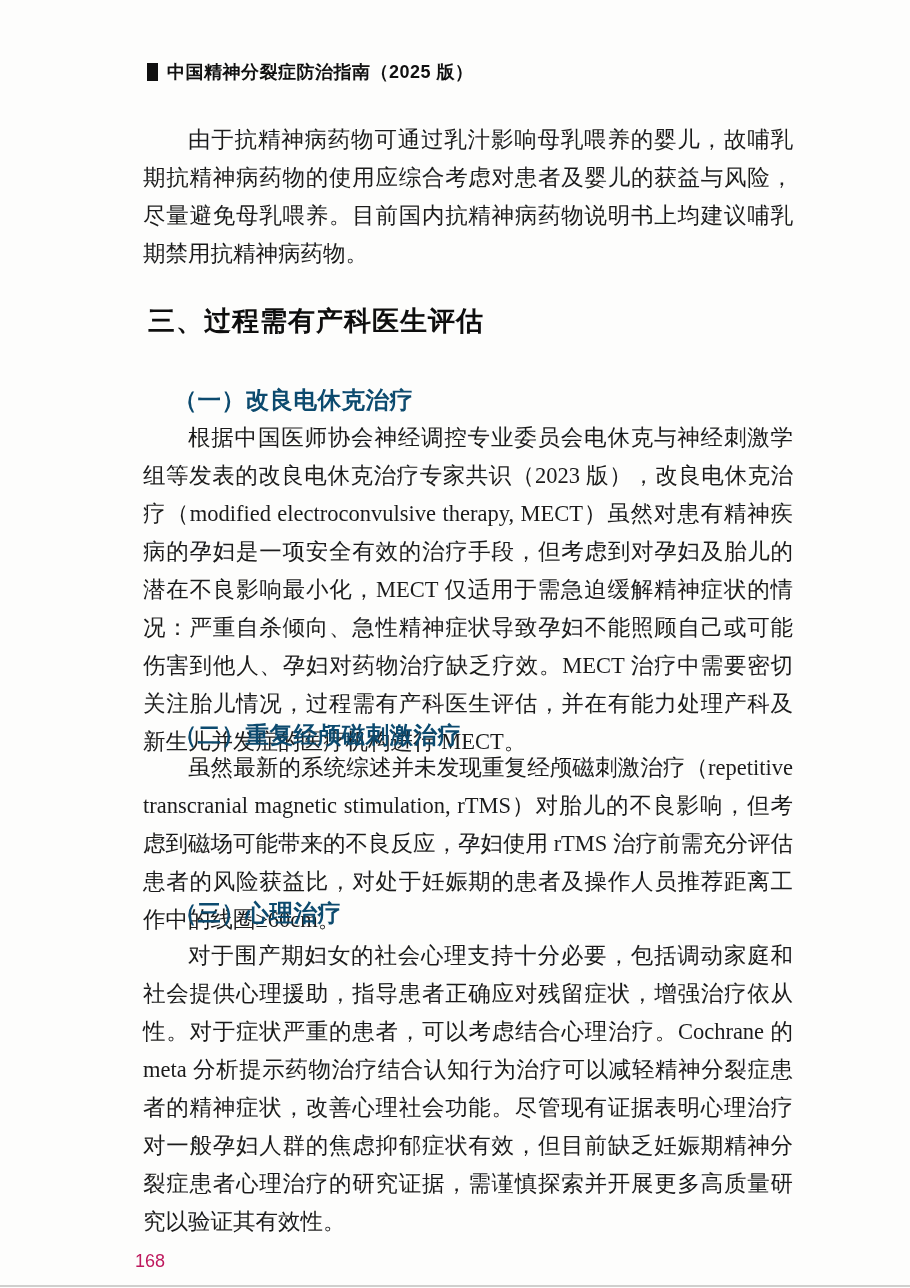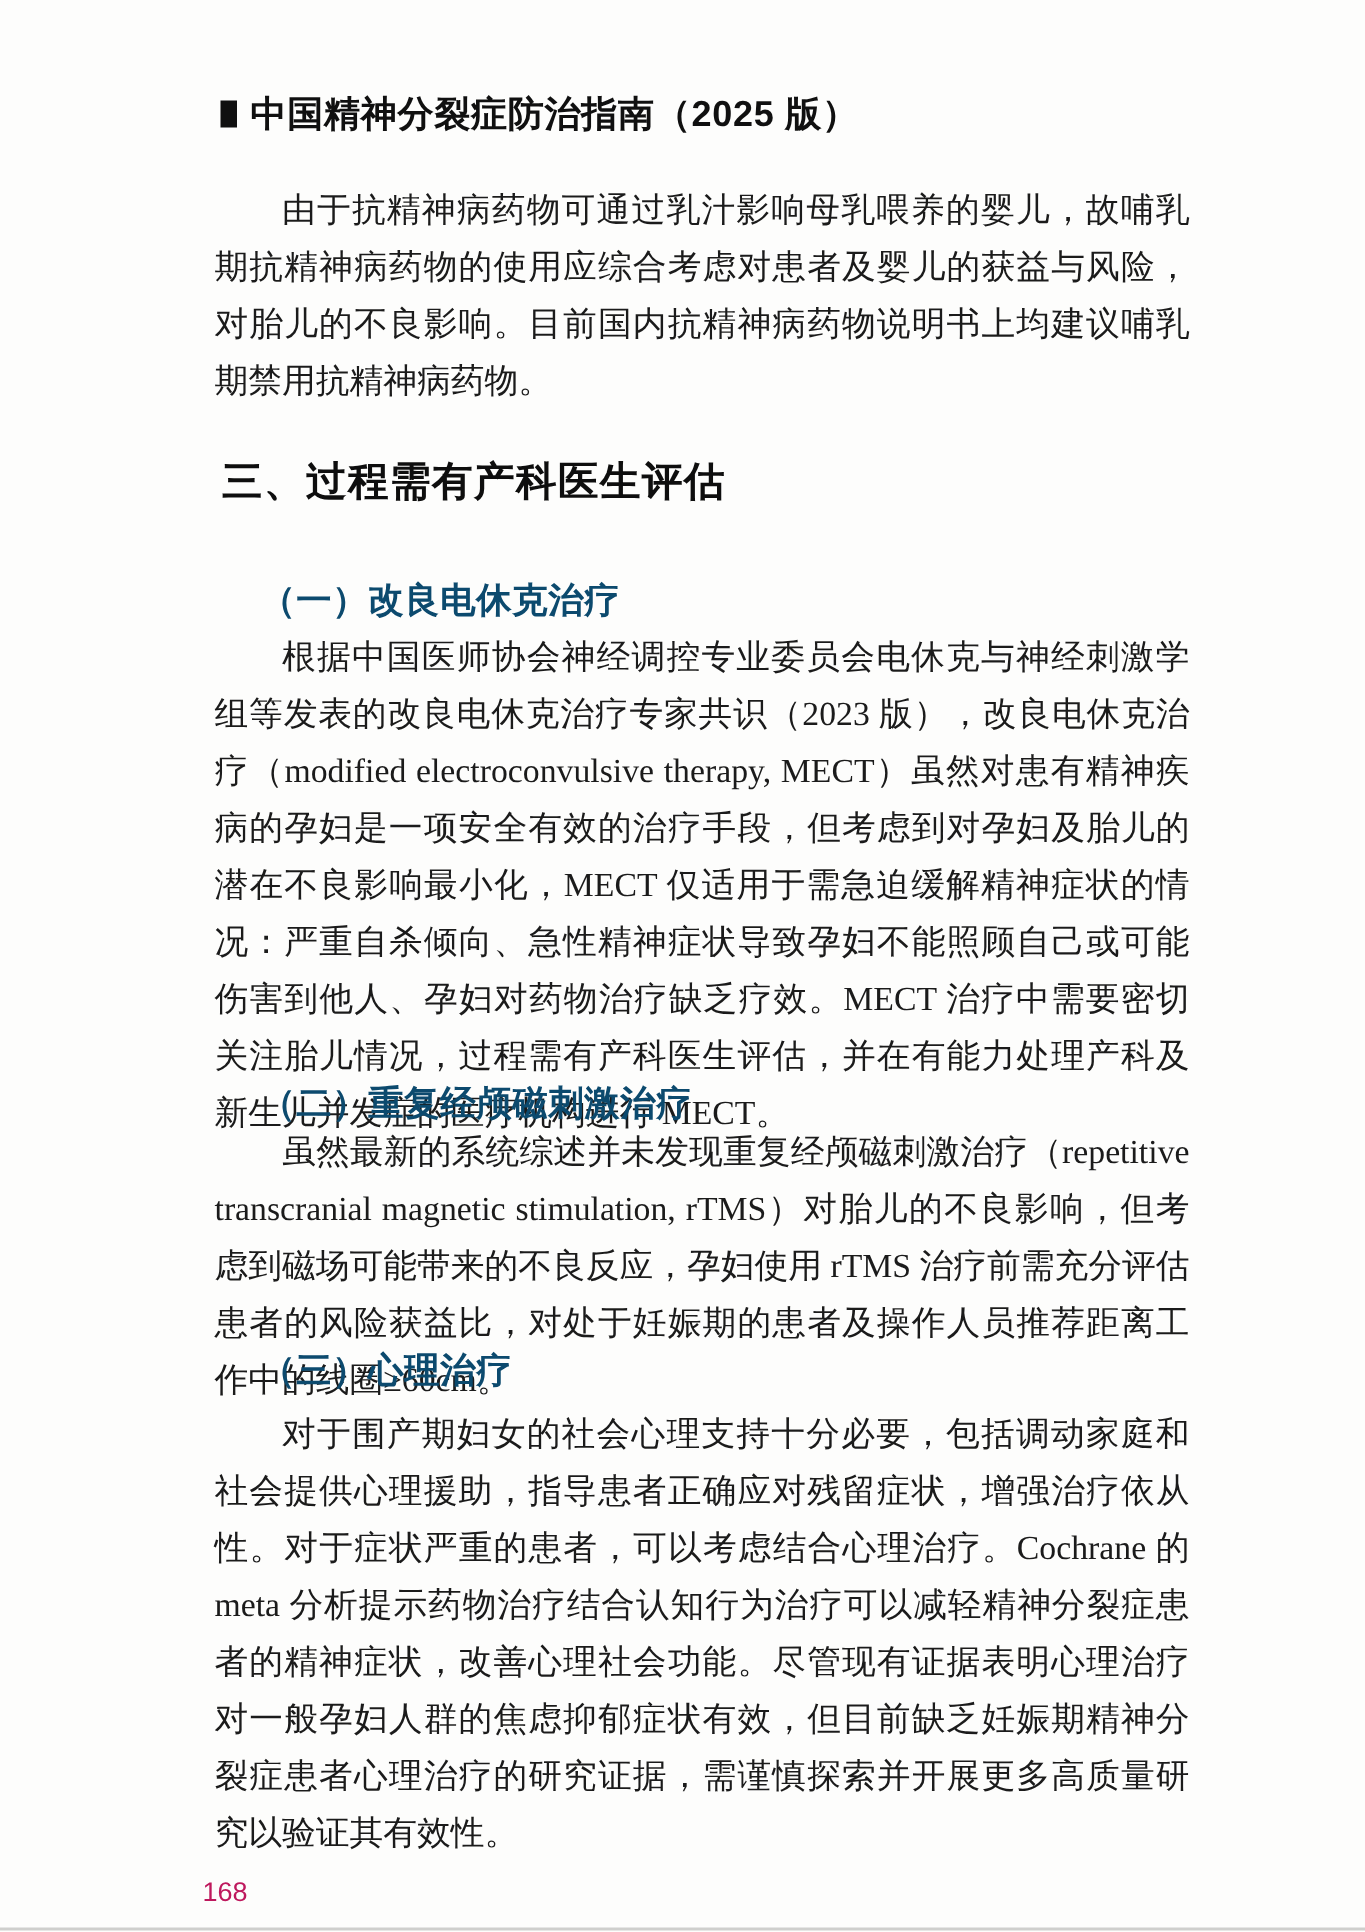--- a/index.html
+++ b/index.html
@@ -18,21 +18,21 @@
 
   .running-header {
     position: absolute;
     left: 147px;
     top: 60px;
     display: flex;
     align-items: center;
     gap: 9px;
     font-family: "Liberation Sans", "DejaVu Sans", sans-serif;
     font-weight: 700;
-    font-size: 24px;
+    font-size: 18px;
     letter-spacing: 0.5px;
     color: #101010;
   }
   .header-marker {
     width: 11px;
     height: 18px;
     background: #101010;
     flex: 0 0 auto;
   }
 
@@ -100,21 +100,21 @@
 </head>
 <body>
 
 <div class="page">
 
   <div class="running-header">
     <span class="header-marker"></span>
     <span>中国精神分裂症防治指南（2025 版）</span>
   </div>
 
-  <p class="para para-intro">由于抗精神病药物可通过乳汁影响母乳喂养的婴儿，故哺乳期抗精神病药物的使用应综合考虑对患者及婴儿的获益与风险，对胎儿的不良影响。目前国内抗精神病药物说明书上均建议哺乳期禁用抗精神病药物。</p>
+  <p class="para para-intro">由于抗精神病药物可通过乳汁影响母乳喂养的婴儿，故哺乳期抗精神病药物的使用应综合考虑对患者及婴儿的获益与风险，尽量避免母乳喂养。目前国内抗精神病药物说明书上均建议哺乳期禁用抗精神病药物。</p>
 
   <h2 class="section-title">三、过程需有产科医生评估</h2>
 
   <h3 class="sub-heading sub-heading-1">（一）改良电休克治疗</h3>
   <p class="para para-sub1">根据中国医师协会神经调控专业委员会电休克与神经刺激学组等发表的改良电休克治疗专家共识（2023 版），改良电休克治疗（modified electroconvulsive therapy, MECT）虽然对患有精神疾病的孕妇是一项安全有效的治疗手段，但考虑到对孕妇及胎儿的潜在不良影响最小化，MECT 仅适用于需急迫缓解精神症状的情况：严重自杀倾向、急性精神症状导致孕妇不能照顾自己或可能伤害到他人、孕妇对药物治疗缺乏疗效。MECT 治疗中需要密切关注胎儿情况，过程需有产科医生评估，并在有能力处理产科及新生儿并发症的医疗机构进行 MECT。</p>
 
   <h3 class="sub-heading sub-heading-2">（二）重复经颅磁刺激治疗</h3>
   <p class="para para-sub2">虽然最新的系统综述并未发现重复经颅磁刺激治疗（repetitive transcranial magnetic stimulation, rTMS）对胎儿的不良影响，但考虑到磁场可能带来的不良反应，孕妇使用 rTMS 治疗前需充分评估患者的风险获益比，对处于妊娠期的患者及操作人员推荐距离工作中的线圈≥60cm。</p>
 
   <h3 class="sub-heading sub-heading-3">（三）心理治疗</h3>

